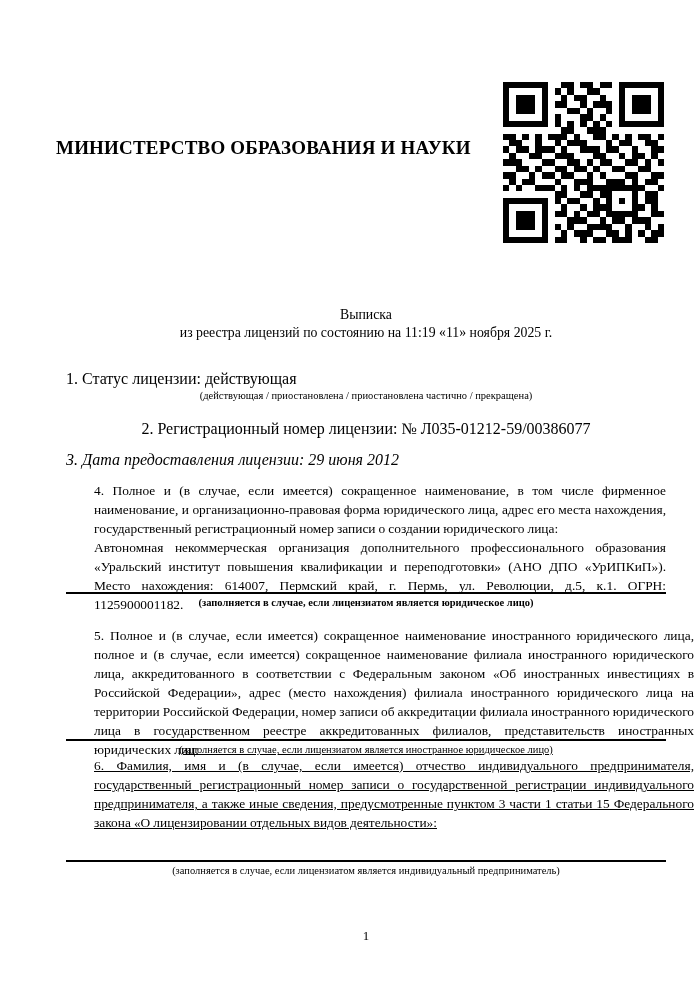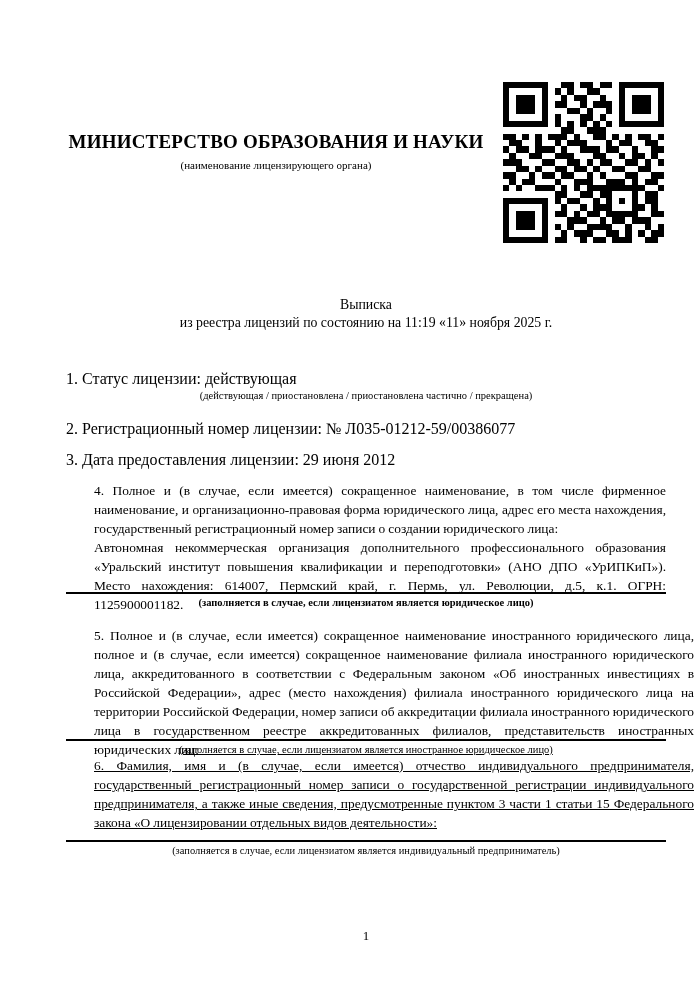--- a/index.html
+++ b/index.html
@@ -9,22 +9,21 @@
     height: 989px;
     background: #ffffff;
     color: #000;
     font-family: "Liberation Serif", serif;
     overflow: hidden;
   }
   .abs { position: absolute; }
 
   
   .header-block {
-    left: 56px; top: 130px; width: 440px;
-    text-align: center;
+    left: 56px; top: 136px; width: 440px;
   }
   .ministry-line {
     font-weight: bold;
     font-size: 19px;
     line-height: 23px;
     letter-spacing: 0.2px;
   }
   .header-caption {
     margin-top: 6px;
     font-size: 11px;
@@ -399,51 +398,50 @@
         <rect x="17" y="24" width="1" height="1"></rect>
         <rect x="18" y="24" width="1" height="1"></rect>
         <rect x="19" y="24" width="1" height="1"></rect>
         <rect x="22" y="24" width="1" height="1"></rect>
         <rect x="23" y="24" width="1" height="1"></rect>
       </svg>
     </div>
 
   <div class="abs header-block">
     <div class="ministry-line">МИНИСТЕРСТВО ОБРАЗОВАНИЯ И НАУКИ</div>
-    <div class="header-caption">(наименование лицензирующего органа)</div>
-  </div>
-
-  <div class="abs col doc-title" style="top:296px;">
+  </div>
+
+  <div class="abs col doc-title" style="top:306px;">
     <div>Выписка</div>
     <div>из реестра лицензий по состоянию на 11:19 «11» ноября 2025 г.</div>
   </div>
 
   <div class="abs col" style="top:369px;">
     <div class="line-item">1. Статус лицензии: действующая</div>
     <div class="small-caption status-caption">(действующая / приостановлена / приостановлена частично / прекращена)</div>
   </div>
 
-  <div class="abs col line-item" style="top:419px;">2. Регистрационный номер лицензии: № Л035-01212-59/00386077</div>
-
-  <div class="abs col line-item" style="top:450px;">3. Дата предоставления лицензии: 29 июня 2012</div>
+  <div class="abs col line-item" style="top:419px;text-align:center;">2. Регистрационный номер лицензии: № Л035-01212-59/00386077</div>
+
+  <div class="abs col line-item" style="top:450px;font-style:italic;">3. Дата предоставления лицензии: 29 июня 2012</div>
 
   <div class="abs col" style="top:481px;">
     <div class="para">4. Полное и (в случае, если имеется) сокращенное наименование, в том числе фирменное наименование, и организационно-правовая форма юридического лица, адрес его места нахождения, государственный регистрационный номер записи о создании юридического лица:</div>
     <div class="para">Автономная некоммерческая организация дополнительного профессионального образования «Уральский институт повышения квалификации и переподготовки» (АНО ДПО «УрИПКиП»). Место нахождения: 614007, Пермский край, г. Пермь, ул. Революции, д.5, к.1. ОГРН: 1125900001182.</div>
   </div>
   <div class="abs col rule-block" style="top:592px;font-weight:bold;">
     <div class="small-caption">(заполняется в случае, если лицензиатом является юридическое лицо)</div>
   </div>
 
   <div class="abs col para" style="top:626px;">5. Полное и (в случае, если имеется) сокращенное наименование иностранного юридического лица, полное и (в случае, если имеется) сокращенное наименование филиала иностранного юридического лица, аккредитованного в соответствии с Федеральным законом «Об иностранных инвестициях в Российской Федерации», адрес (место нахождения) филиала иностранного юридического лица на территории Российской Федерации, номер записи об аккредитации филиала иностранного юридического лица в государственном реестре аккредитованных филиалов, представительств иностранных юридических лиц:</div>
   <div class="abs col rule-block" style="top:739px;text-decoration:underline;">
     <div class="small-caption">(заполняется в случае, если лицензиатом является иностранное юридическое лицо)</div>
   </div>
 
   <div class="abs col para" style="top:756px;text-decoration:underline;">6. Фамилия, имя и (в случае, если имеется) отчество индивидуального предпринимателя, государственный регистрационный номер записи о государственной регистрации индивидуального предпринимателя, а также иные сведения, предусмотренные пунктом 3 части 1 статьи 15 Федерального закона «О лицензировании отдельных видов деятельности»:</div>
-  <div class="abs col rule-block" style="top:840px;">
+  <div class="abs col rule-block" style="top:860px;">
     <div class="small-caption">(заполняется в случае, если лицензиатом является индивидуальный предприниматель)</div>
   </div>
 
 
   <div class="abs col page-number" style="top:928px;">1</div>
 
 </div>
 
 </body></html>

